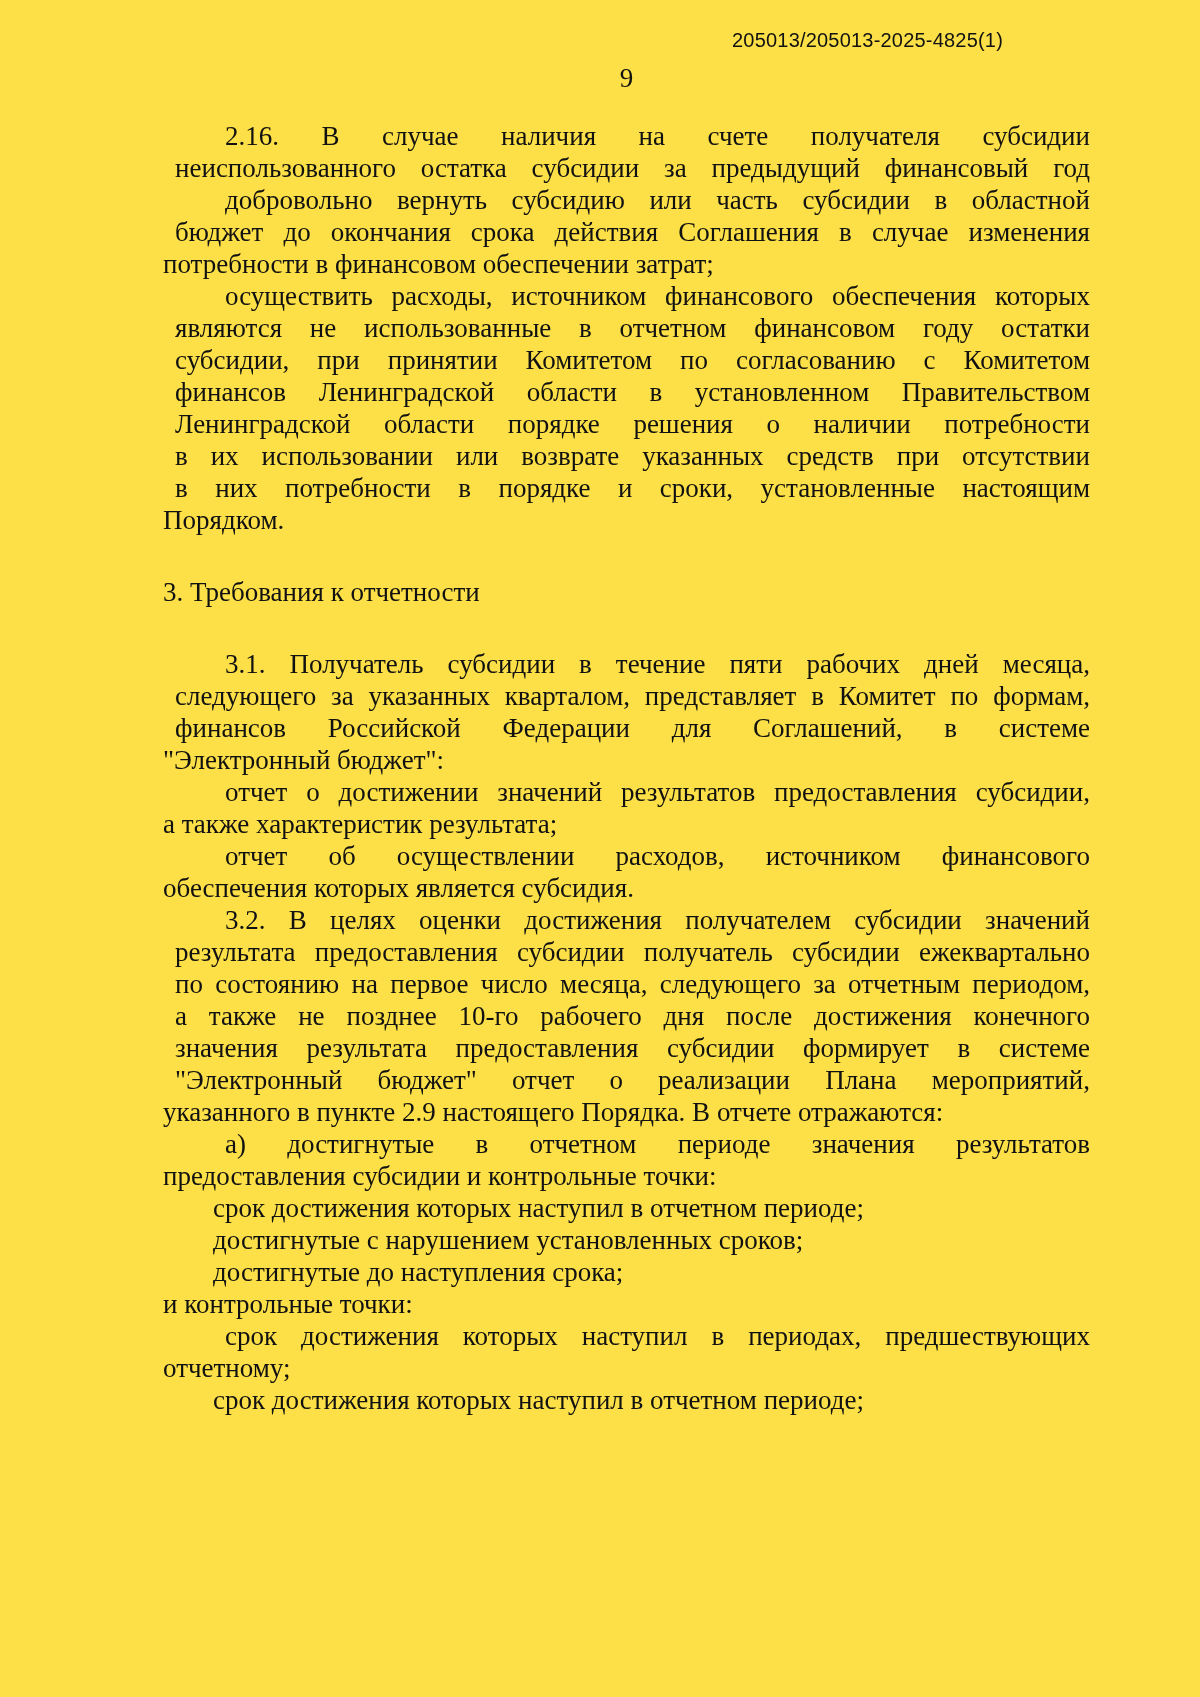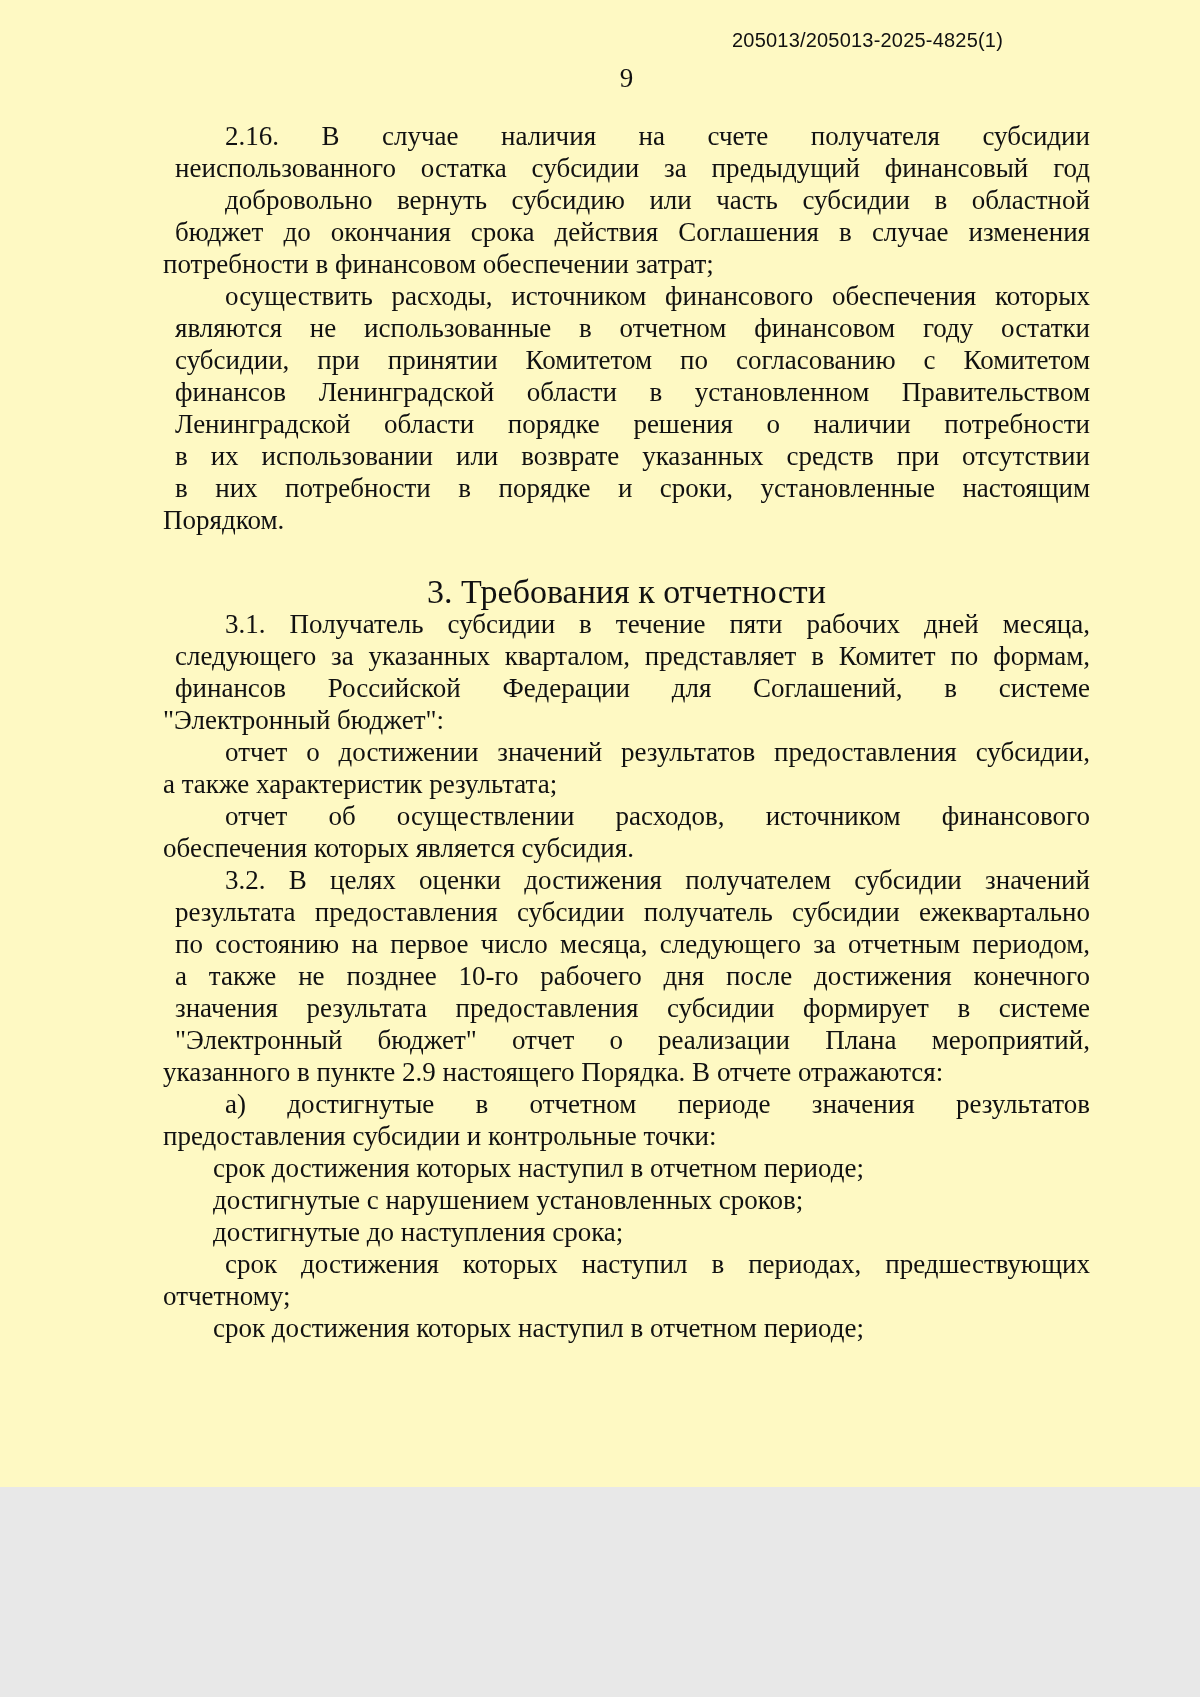--- a/index.html
+++ b/index.html
@@ -3,22 +3,22 @@
 <meta charset="utf-8">
 <style>
   html, body { margin: 0; padding: 0; }
   body {
     background: #e8e8e8;
     font-family: "Liberation Serif", "DejaVu Serif", serif;
   }
   .page {
     position: relative;
     width: 1200px;
-    height: 1487px;
-    background: #fef9c3;
+    height: 1697px;
+    background: #fde047;
     color: #111111;
     overflow: hidden;
   }
   .scan-artifact {
     position: absolute;
     top: 4px;
     left: 430px;
     width: 230px;
     height: 14px;
     opacity: 0.28;
@@ -62,24 +62,24 @@
     line-height: 32px;
     white-space: normal;
   }
   .line.indent { padding-left: 50px; }
   .line.just {
     text-align: justify;
     text-align-last: justify;
     margin-left: 12px;
   }
   .section-heading {
-    text-align: center;
-    font-size: 34px;
+    font-size: 27px;
     line-height: 32px;
     margin-top: 40px;
+    margin-bottom: 40px;
   }
 </style>
 </head>
 <body>
 
 <div class="page">
   <div class="scan-artifact"></div>
   <div class="doc-number">205013/205013-2025-4825(1)</div>
   <div class="page-number">9</div>
   <div class="doc-body">
@@ -110,17 +110,18 @@
       <div class="line just">по состоянию на первое число месяца, следующего за отчетным периодом,</div>
       <div class="line just">а также не позднее 10-го рабочего дня после достижения конечного</div>
       <div class="line just">значения результата предоставления субсидии формирует в системе</div>
       <div class="line just">"Электронный бюджет" отчет о реализации Плана мероприятий,</div>
       <div class="line">указанного в пункте 2.9 настоящего Порядка. В отчете отражаются:</div>
       <div class="line indent just">а) достигнутые в отчетном периоде значения результатов</div>
       <div class="line">предоставления субсидии и контрольные точки:</div>
       <div class="line indent">срок достижения которых наступил в отчетном периоде;</div>
       <div class="line indent">достигнутые с нарушением установленных сроков;</div>
       <div class="line indent">достигнутые до наступления срока;</div>
+      <div class="line">и контрольные точки:</div>
       <div class="line indent just">срок достижения которых наступил в периодах, предшествующих</div>
       <div class="line">отчетному;</div>
       <div class="line indent">срок достижения которых наступил в отчетном периоде;</div>
     </div>
 </div>
 
 </body></html>

